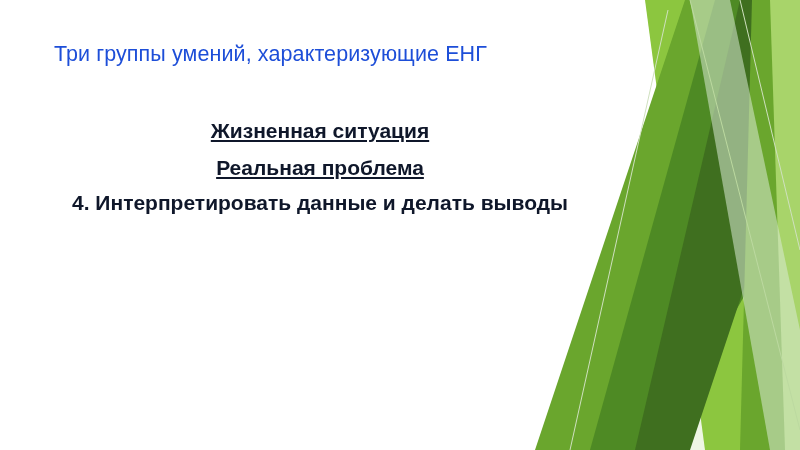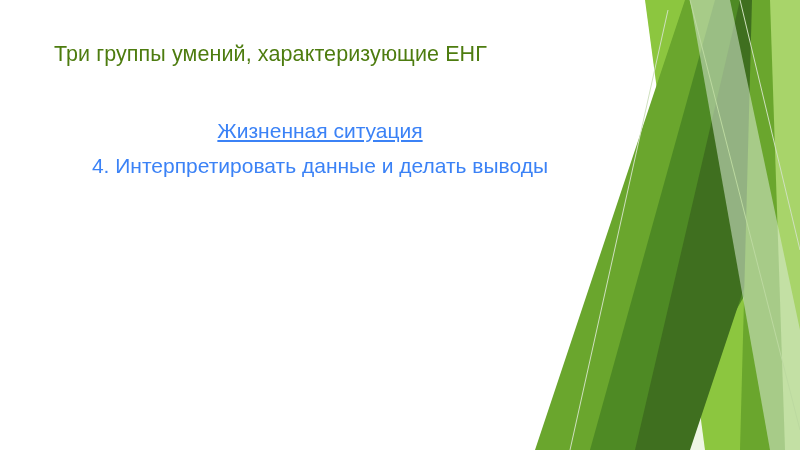--- a/index.html
+++ b/index.html
@@ -30,36 +30,37 @@
   }
   .decor svg {
     display: block;
   }
   .slide-title {
     position: absolute;
     left: 54px;
     top: 42px;
     width: 620px;
     font-size: 21.5px;
-    color: #4d7c0f;
+    color: #1d4ed8;
     letter-spacing: 0.1px;
     white-space: nowrap;
   }
   .body-block {
     position: absolute;
     left: 40px;
     top: 112px;
     width: 560px;
     text-align: center;
     color: #1a1a1a;
   }
   .line {
     font-size: 21px;
     line-height: 37px;
-    color: #3b82f6;
+    color: #0f172a;
+    font-weight: bold;
   }
   .line.underline {
     text-decoration: underline;
     text-underline-offset: 2px;
   }
   .line.wrap {
     line-height: 33px;
   }
 </style>
 </head>
@@ -80,16 +81,17 @@
       <path d="M250,0 L360,430" stroke="#bcd9a0" stroke-width="1" fill="none"></path>
       <path d="M228,10 L130,450" stroke="#cfe0bf" stroke-width="1" fill="none"></path>
       <path d="M300,0 L360,250" stroke="#cfe0bf" stroke-width="1" fill="none"></path>
     </svg>
   </div>
 
   <div class="slide-title">Три группы умений, характеризующие ЕНГ</div>
 
   <div class="body-block">
     <div class="line underline">Жизненная ситуация</div>
+    <div class="line underline">Реальная проблема</div>
     <div class="line wrap">4. Интерпретировать данные и делать выводы</div>
   </div>
 
 </div>
 
 </body></html>

